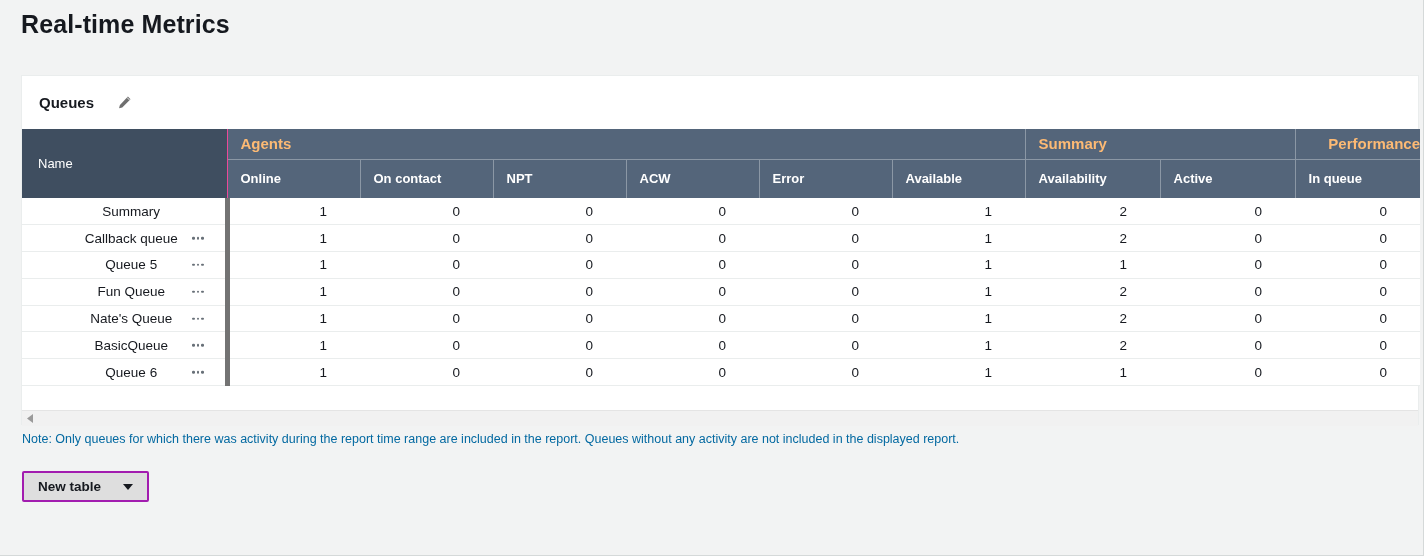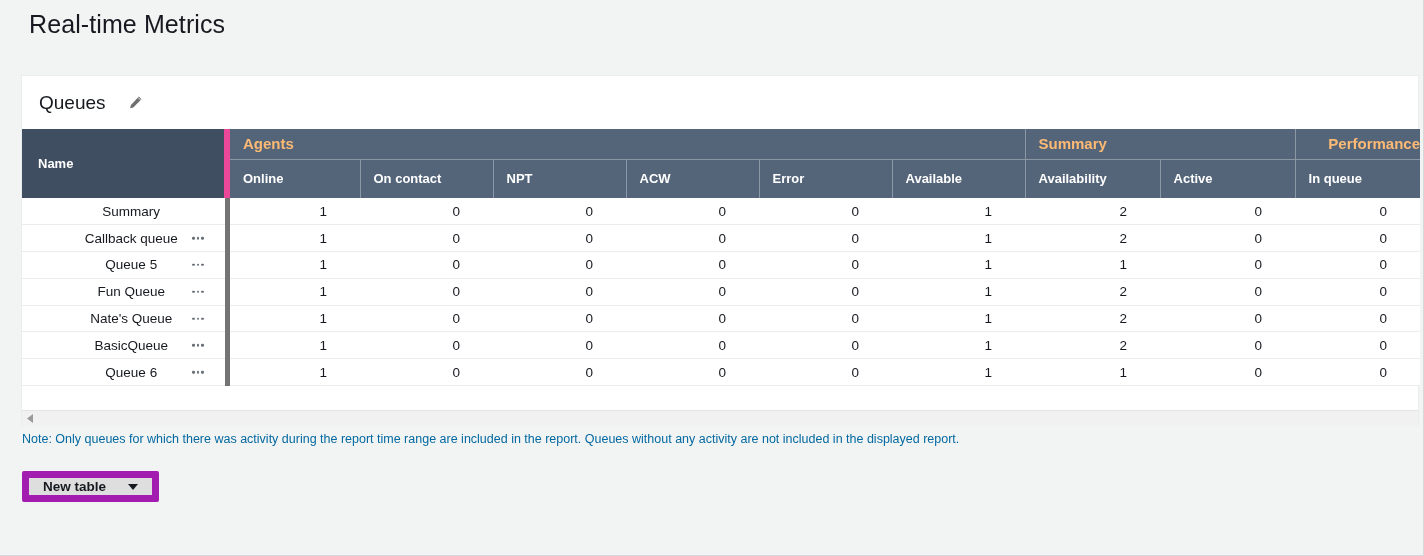--- a/index.html
+++ b/index.html
@@ -12,44 +12,44 @@
   }
   .page {
     position: relative;
     width: 1424px; height: 556px;
     background: #f2f3f3;
     border-right: 1px solid #d5d9d9;
     border-bottom: 1px solid #d5d9d9;
   }
   .page-title {
     position: absolute;
-    left: 29px; top: 10px;
+    left: 21px; top: 10px;
     font-size: 25px;
-    font-weight: 400;
+    font-weight: 700;
     color: #16191f;
     letter-spacing: 0.1px;
   }
 
   
   .card {
     position: absolute;
     left: 21px; top: 75px;
     width: 1398px; height: 350px;
     background: #ffffff;
     border: 1px solid #eaeded;
   }
   .card-header {
     height: 53px;
     display: flex;
     align-items: center;
     padding-left: 17px;
   }
   .card-title {
-    font-size: 19px;
-    font-weight: 400;
+    font-size: 15px;
+    font-weight: 700;
     color: #16191f;
   }
   .edit-pencil {
     margin-left: 20px;
     width: 20px; height: 20px;
     display: flex;
     align-items: center;
     justify-content: center;
     cursor: pointer;
   }
@@ -82,25 +82,25 @@
     border-bottom: 1px solid #8b97a5;
     vertical-align: middle;
   }
   .grp.last { border-right: none; text-align: right; }
 
   
   .name-head {
     background: #3f4e60;
     color: #ffffff;
     font-size: 13px;
-    font-weight: bold;
+    font-weight: normal;
     text-align: left;
     padding-left: 16px !important;
     vertical-align: middle;
-    border-right: 6px solid #ec4899;
+    border-right: 1px solid #ec4899;
     height: 61px;
   }
 
   
   .sub {
     height: 39px;
     background: #54657a;
     color: #ffffff;
     font-size: 13px;
     font-weight: bold;
@@ -171,21 +171,21 @@
     left: 22px; top: 432px;
     font-size: 12.5px;
     color: #0369a1;
   }
   .new-table-btn {
     position: absolute;
     left: 22px; top: 471px;
     height: 31px;
     padding: 0 14px;
     background: #dedede;
-    border: 7px solid #a21caf;
+    border: 2px solid #a21caf;
     border-radius: 2px;
     display: flex;
     align-items: center;
     gap: 22px;
     cursor: pointer;
   }
   .new-table-btn .lbl {
     font-size: 13.5px;
     font-weight: bold;
     color: #16191f;

